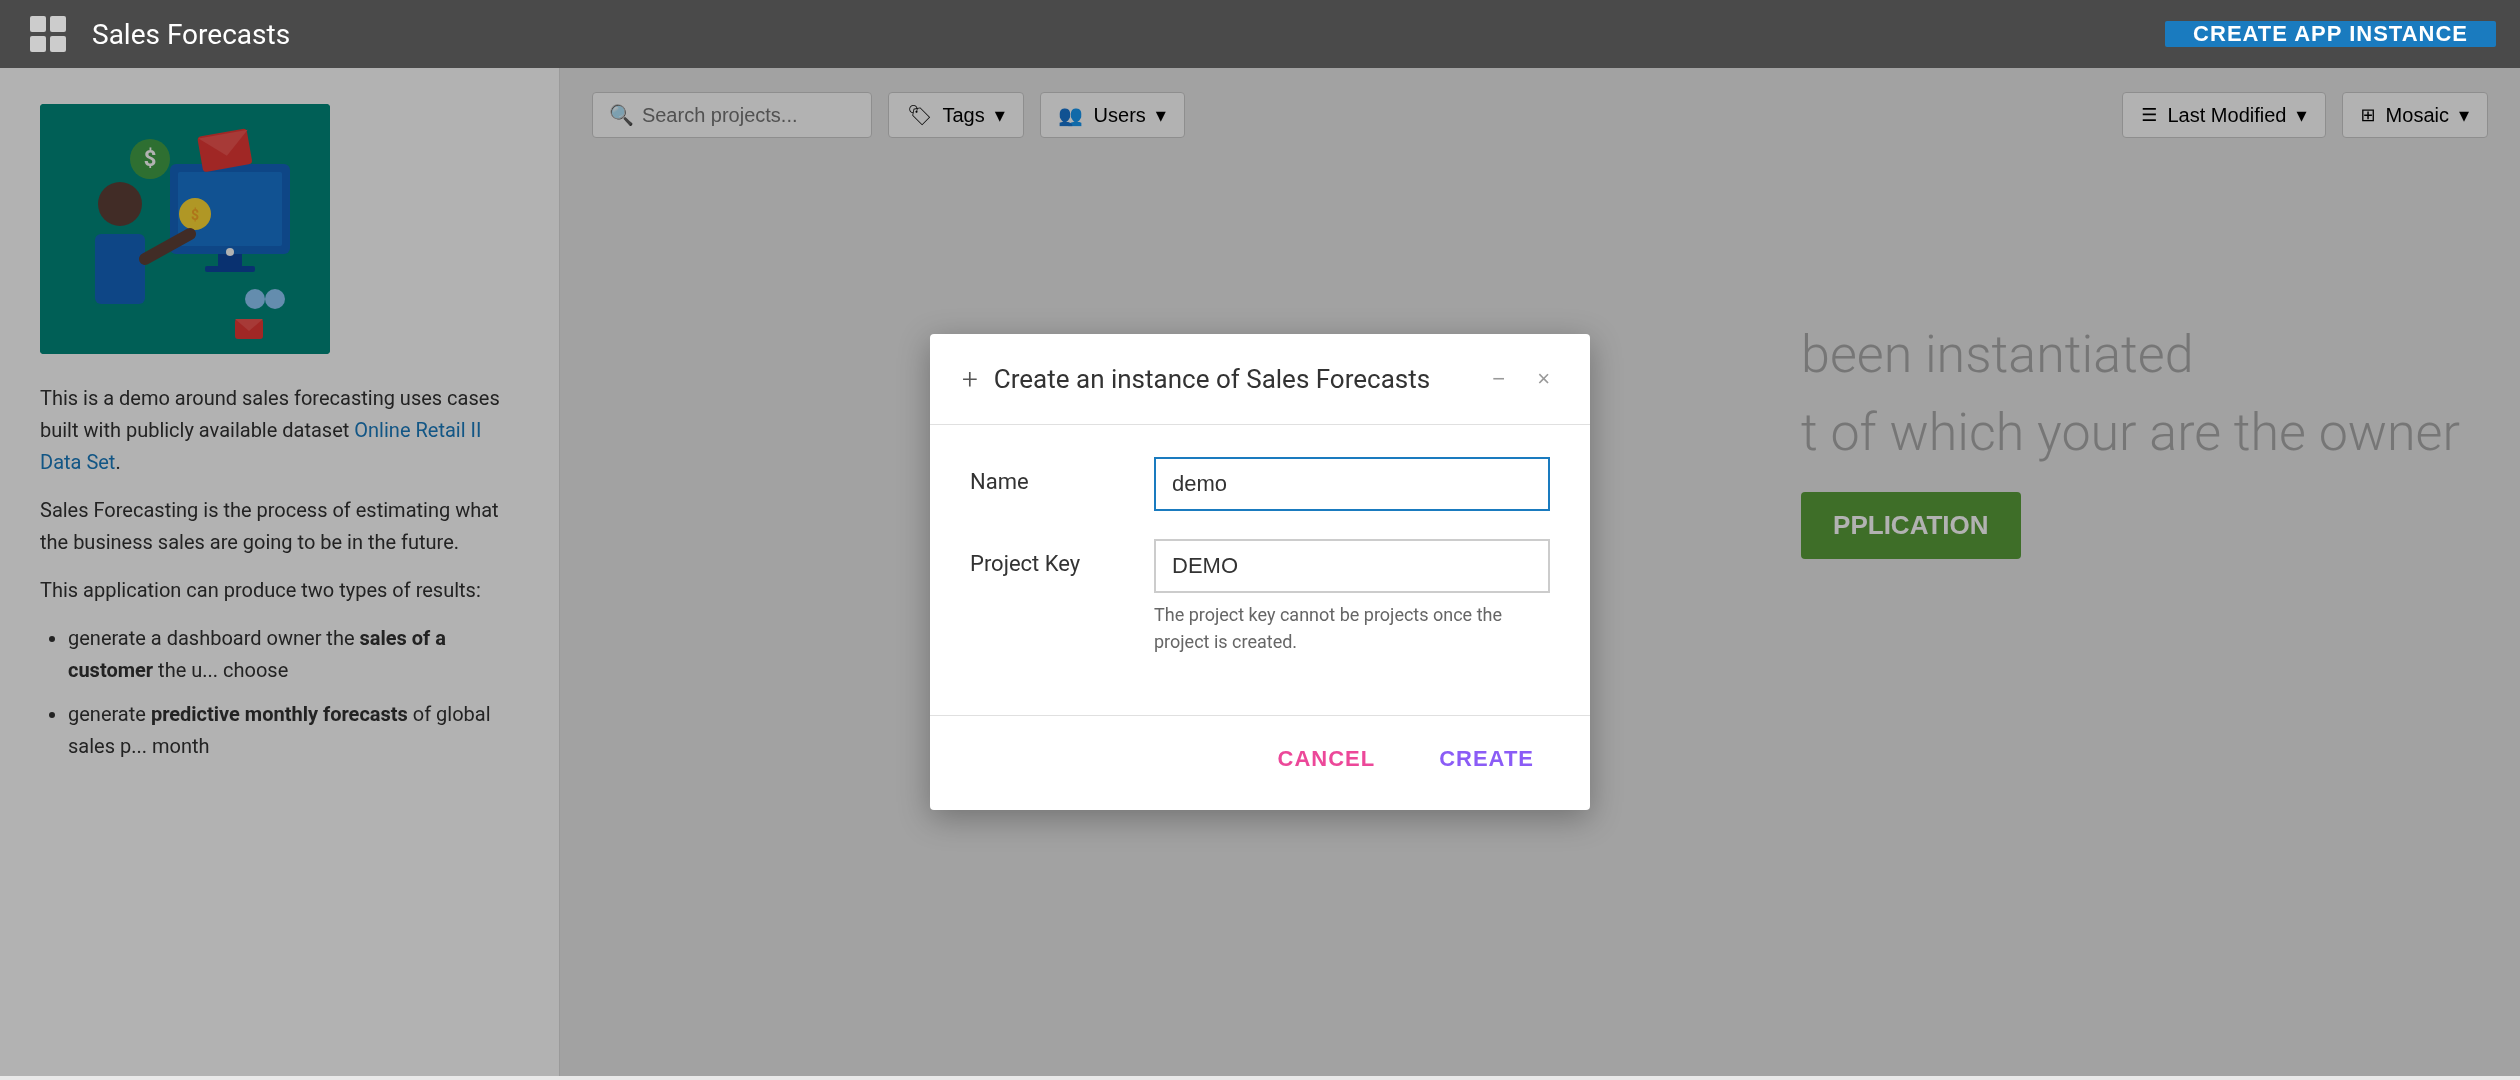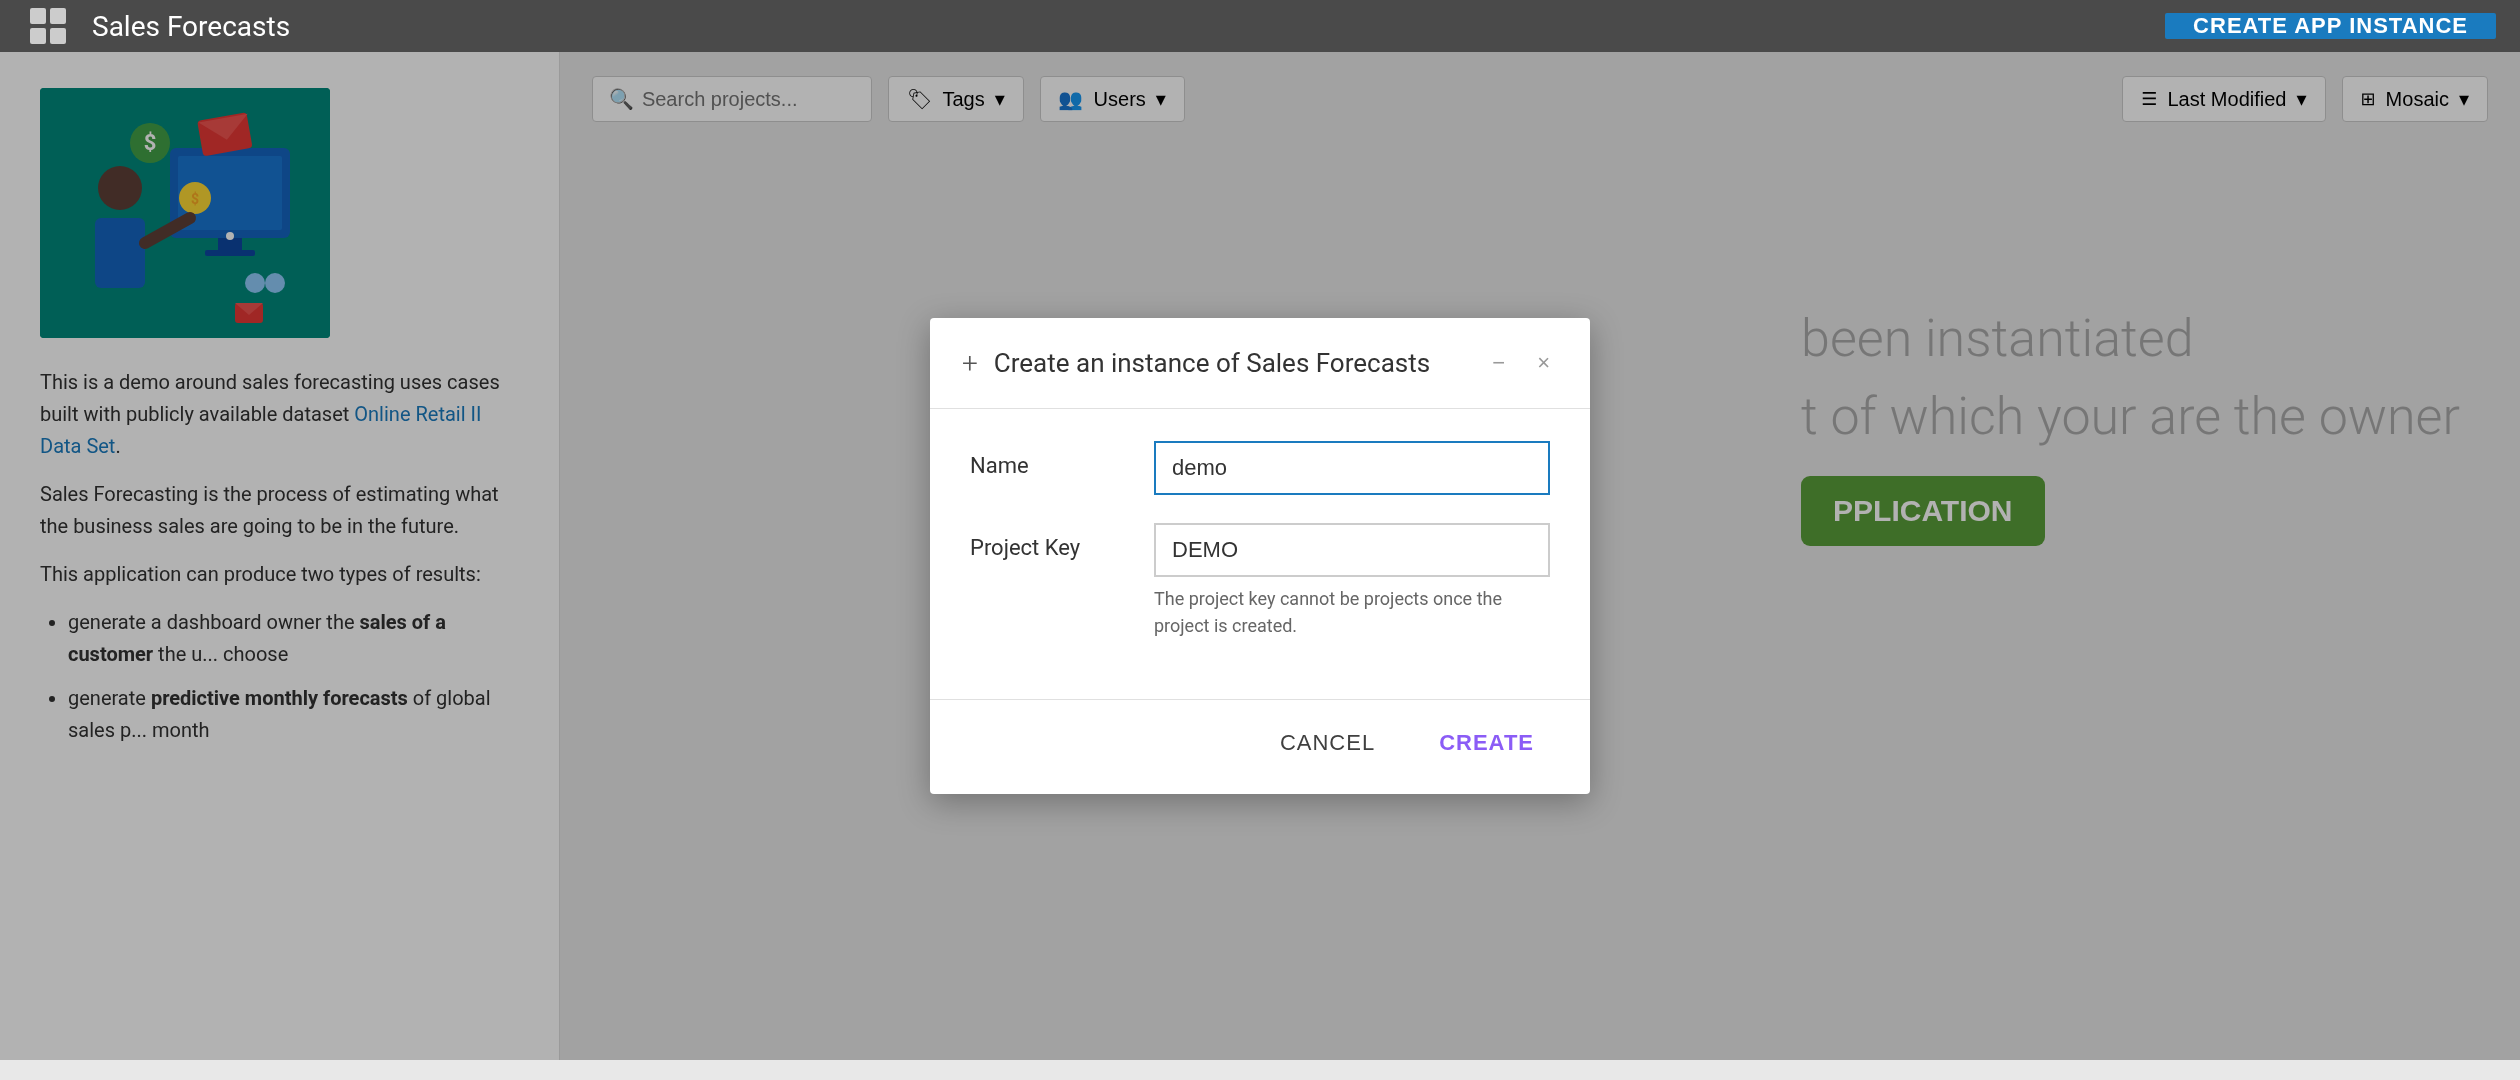--- a/index.html
+++ b/index.html
@@ -10,21 +10,21 @@
       height: 1080px;
       overflow: hidden;
       position: relative;
     }
 
     
     .header {
       display: flex;
       align-items: center;
       background: #4a4a4a;
-      height: 52px;
+      height: 68px;
       padding: 0 24px;
       position: relative;
       z-index: 1;
     }
     .header-icon {
       width: 48px;
       height: 48px;
       display: flex;
       align-items: center;
       justify-content: center;
@@ -157,25 +157,25 @@
       font-size: 52px;
       color: #aaa;
       font-weight: 300;
       line-height: 1.5;
       text-align: left;
     }
     .green-btn {
       background: #5a9e3a;
       color: #fff;
       padding: 18px 32px;
-      font-size: 30px;
+      font-size: 26px;
       font-weight: 600;
       border: none;
       cursor: pointer;
-      border-radius: 9px;
+      border-radius: 4px;
       margin-top: 20px;
     }
 
     
     .overlay {
       position: absolute;
       top: 0; left: 0; right: 0; bottom: 0;
       background: rgba(0,0,0,0.3);
       z-index: 10;
     }
@@ -264,22 +264,22 @@
     .modal-footer {
       display: flex;
       justify-content: flex-end;
       align-items: center;
       padding: 20px 40px 28px;
       gap: 32px;
       border-top: 1px solid #e0e0e0;
     }
     .cancel-btn {
       font-size: 22px;
-      font-weight: 400;
-      color: #404040;
+      font-weight: 700;
+      color: #ec4899;
       background: none;
       border: none;
       cursor: pointer;
       letter-spacing: 1px;
       padding: 10px 16px;
     }
     .create-btn {
       font-size: 22px;
       font-weight: 600;
       color: #8b5cf6;

